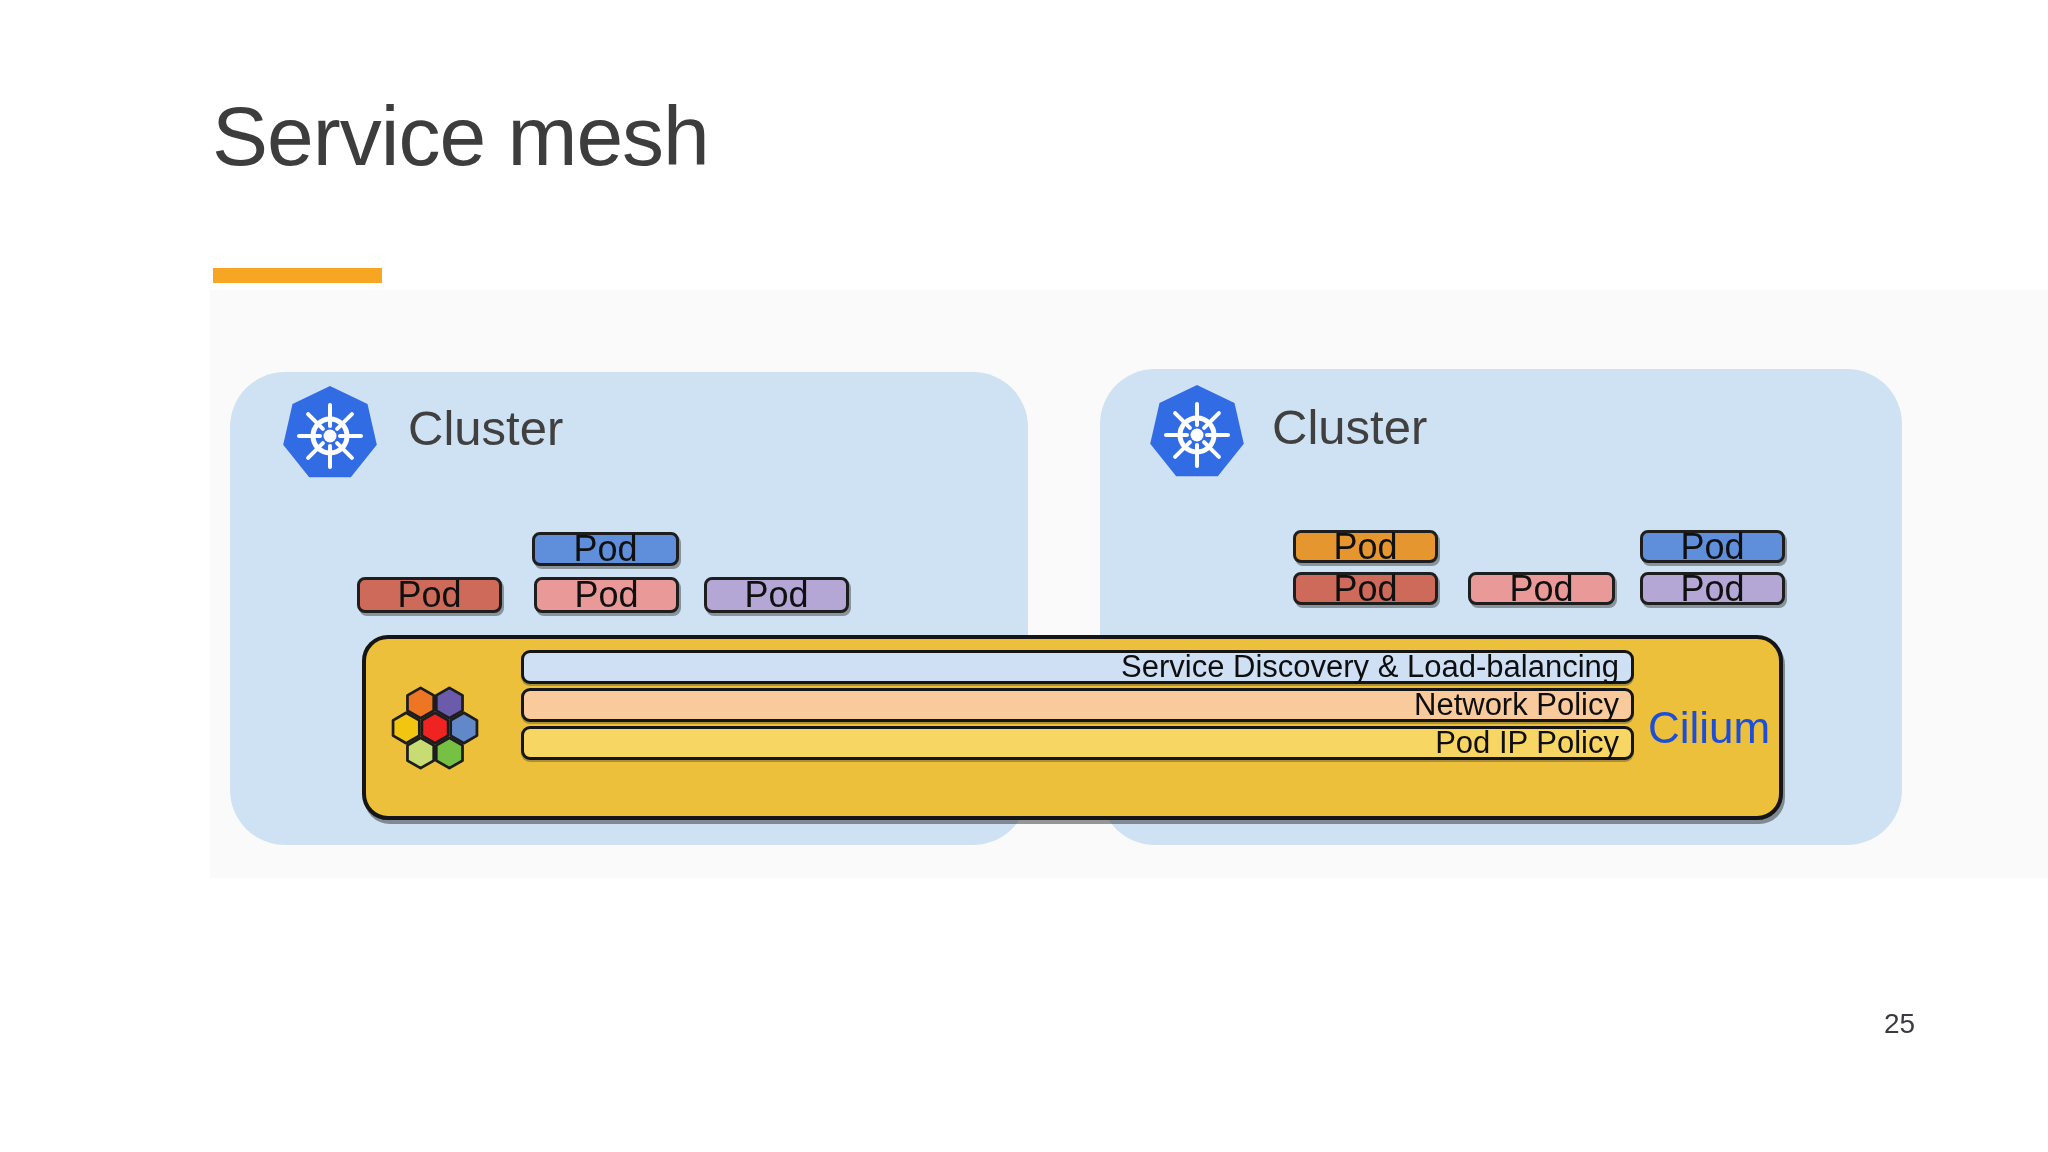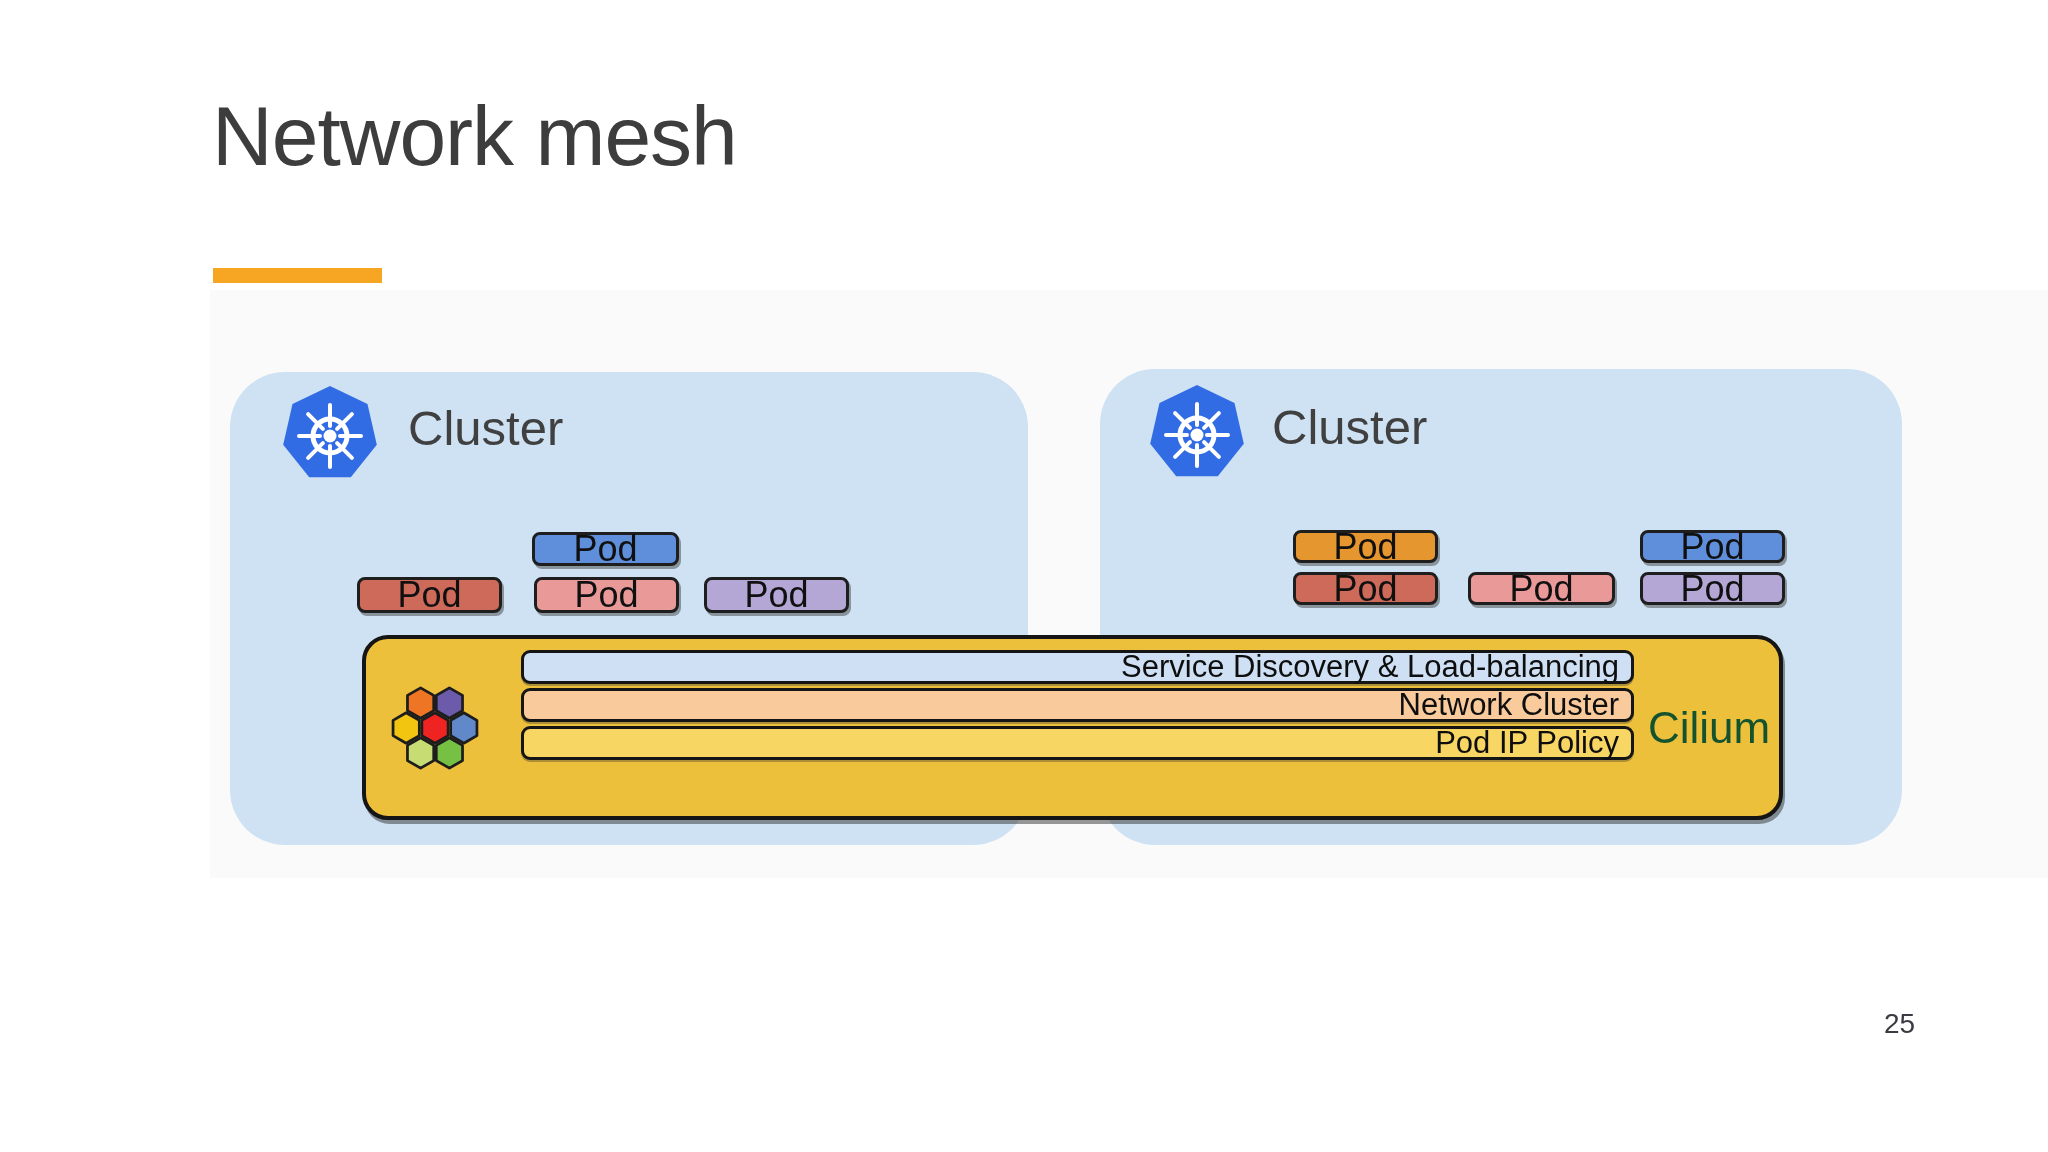--- a/index.html
+++ b/index.html
@@ -35,30 +35,30 @@
   .cilium-logo{position:absolute;left:20px;top:40px;width:98px;height:98px;}
   .layers{position:absolute;left:155px;top:11px;width:1113px;display:flex;flex-direction:column;gap:4px;}
   .layer{
     height:34px;box-sizing:border-box;border:3px solid #151515;border-radius:9px;
     display:flex;align-items:center;justify-content:flex-end;padding-right:12px;
     font-size:31px;font-weight:500;color:#0e0e0e;box-shadow:0 2px 0 rgba(50,50,50,.35);
   }
   .cilium-label{
     position:absolute;left:1268px;top:0;height:100%;width:150px;
     display:flex;align-items:center;justify-content:center;
-    font-size:44px;color:#14532d;
+    font-size:44px;color:#1d4ed8;
   }
   .page-number{position:absolute;left:1884px;top:1008px;font-size:28px;color:#3a3a42;}
 </style>
 </head>
 <body>
 
 <div class="slide">
 
-  <div class="title">Network mesh</div>
+  <div class="title">Service mesh</div>
   <div class="accent-bar" style="background: rgb(246, 166, 35);"></div>
 
   <div class="backdrop" style="background: rgb(250, 250, 250);"></div>
 
   <div class="cluster-box left" style="background: rgb(207, 226, 243);">
     <svg class="k8s-icon" viewBox="0 0 100 100">
       <polygon points="50,2 87.5,20.1 96.8,60.7 70.8,93.2 29.2,93.2 3.2,60.7 12.5,20.1" fill="#326ce5"></polygon>
       <g stroke="#ffffff" fill="none" stroke-width="4" stroke-linecap="round">
         <circle cx="50" cy="52" r="17" stroke-width="5"></circle>
         <line x1="50" y1="42" x2="50" y2="21"></line>
@@ -134,21 +134,21 @@
         <polygon points="35.3,60 48.7,67.75 48.7,83.25 35.3,91 21.9,83.25 21.9,67.75" fill="#c8dc74"></polygon>
         <polygon points="64.7,60 78.1,67.75 78.1,83.25 64.7,91 51.3,83.25 51.3,67.75" fill="#76c043"></polygon>
       </g>
     </svg>
 
     <div class="layers">
       <div class="layer" style="background: rgb(207, 224, 245);">
         <span>Service Discovery &amp; Load-balancing</span>
       </div>
       <div class="layer" style="background: rgb(249, 203, 156);">
-        <span>Network Cluster</span>
+        <span>Network Policy</span>
       </div>
       <div class="layer" style="background: rgb(248, 214, 100);">
         <span>Pod IP Policy</span>
       </div>
     </div>
 
     <div class="cilium-label">Cilium</div>
   </div>
 
   <div class="page-number">25</div>

